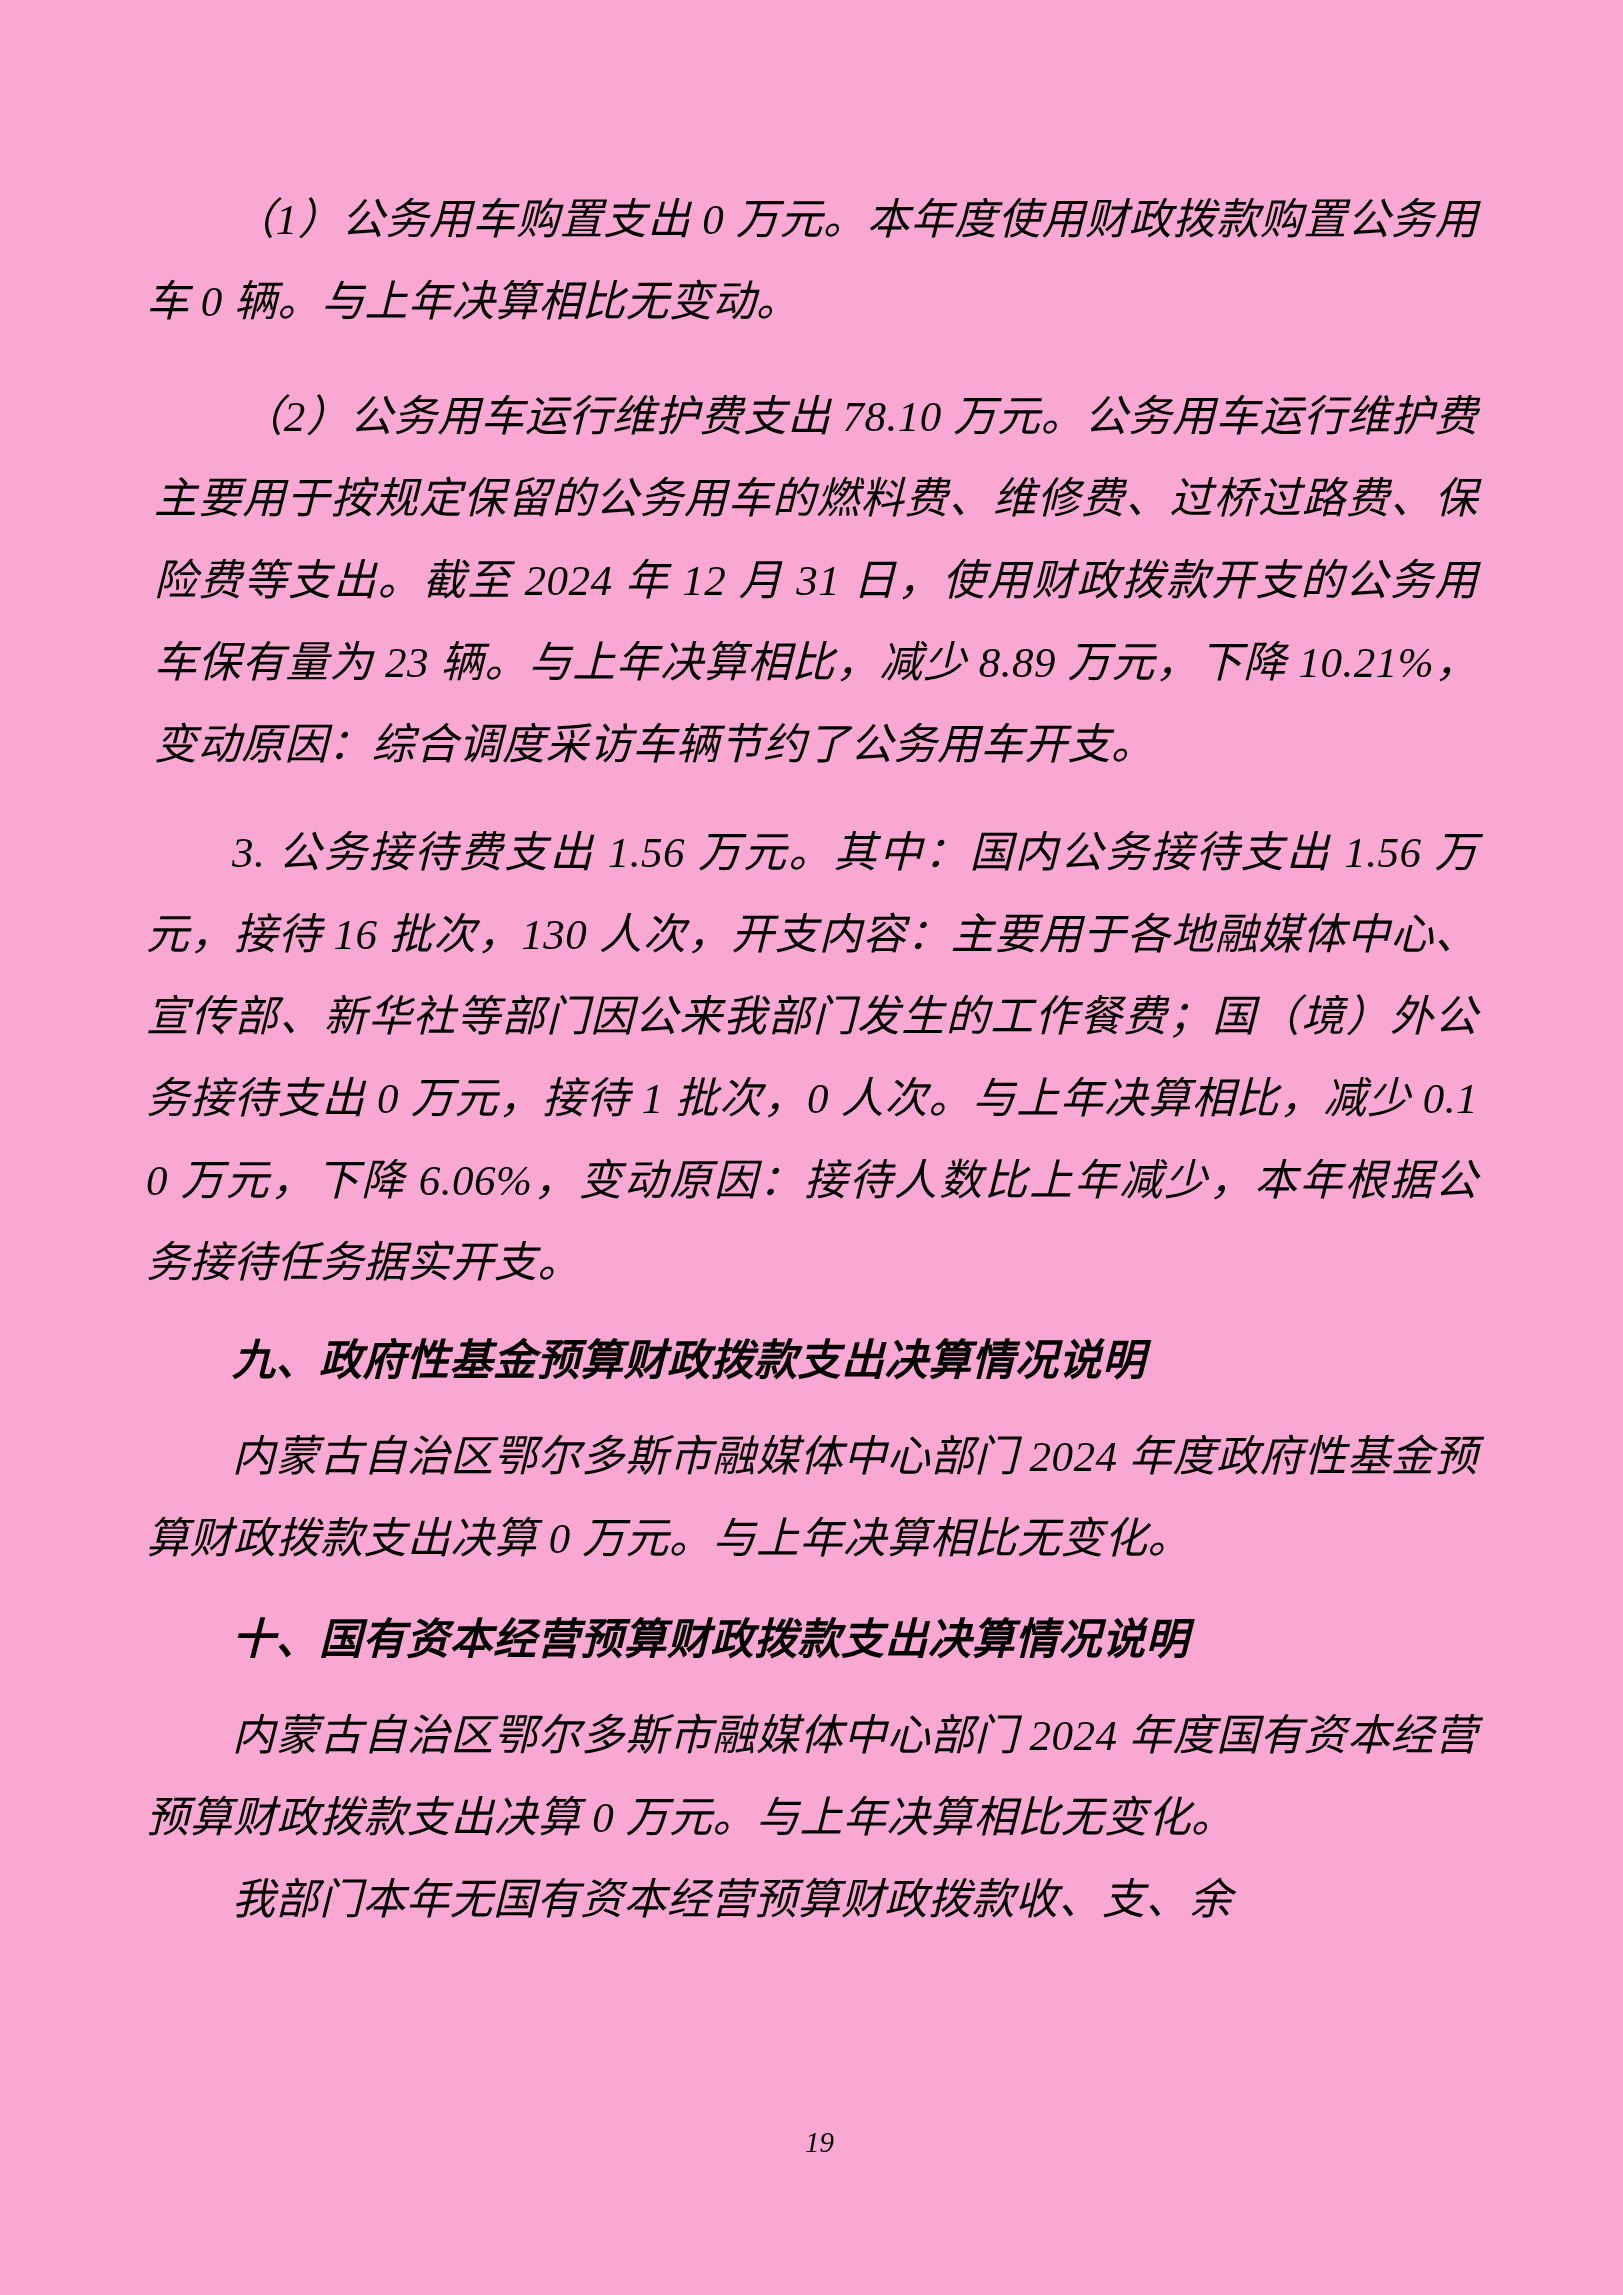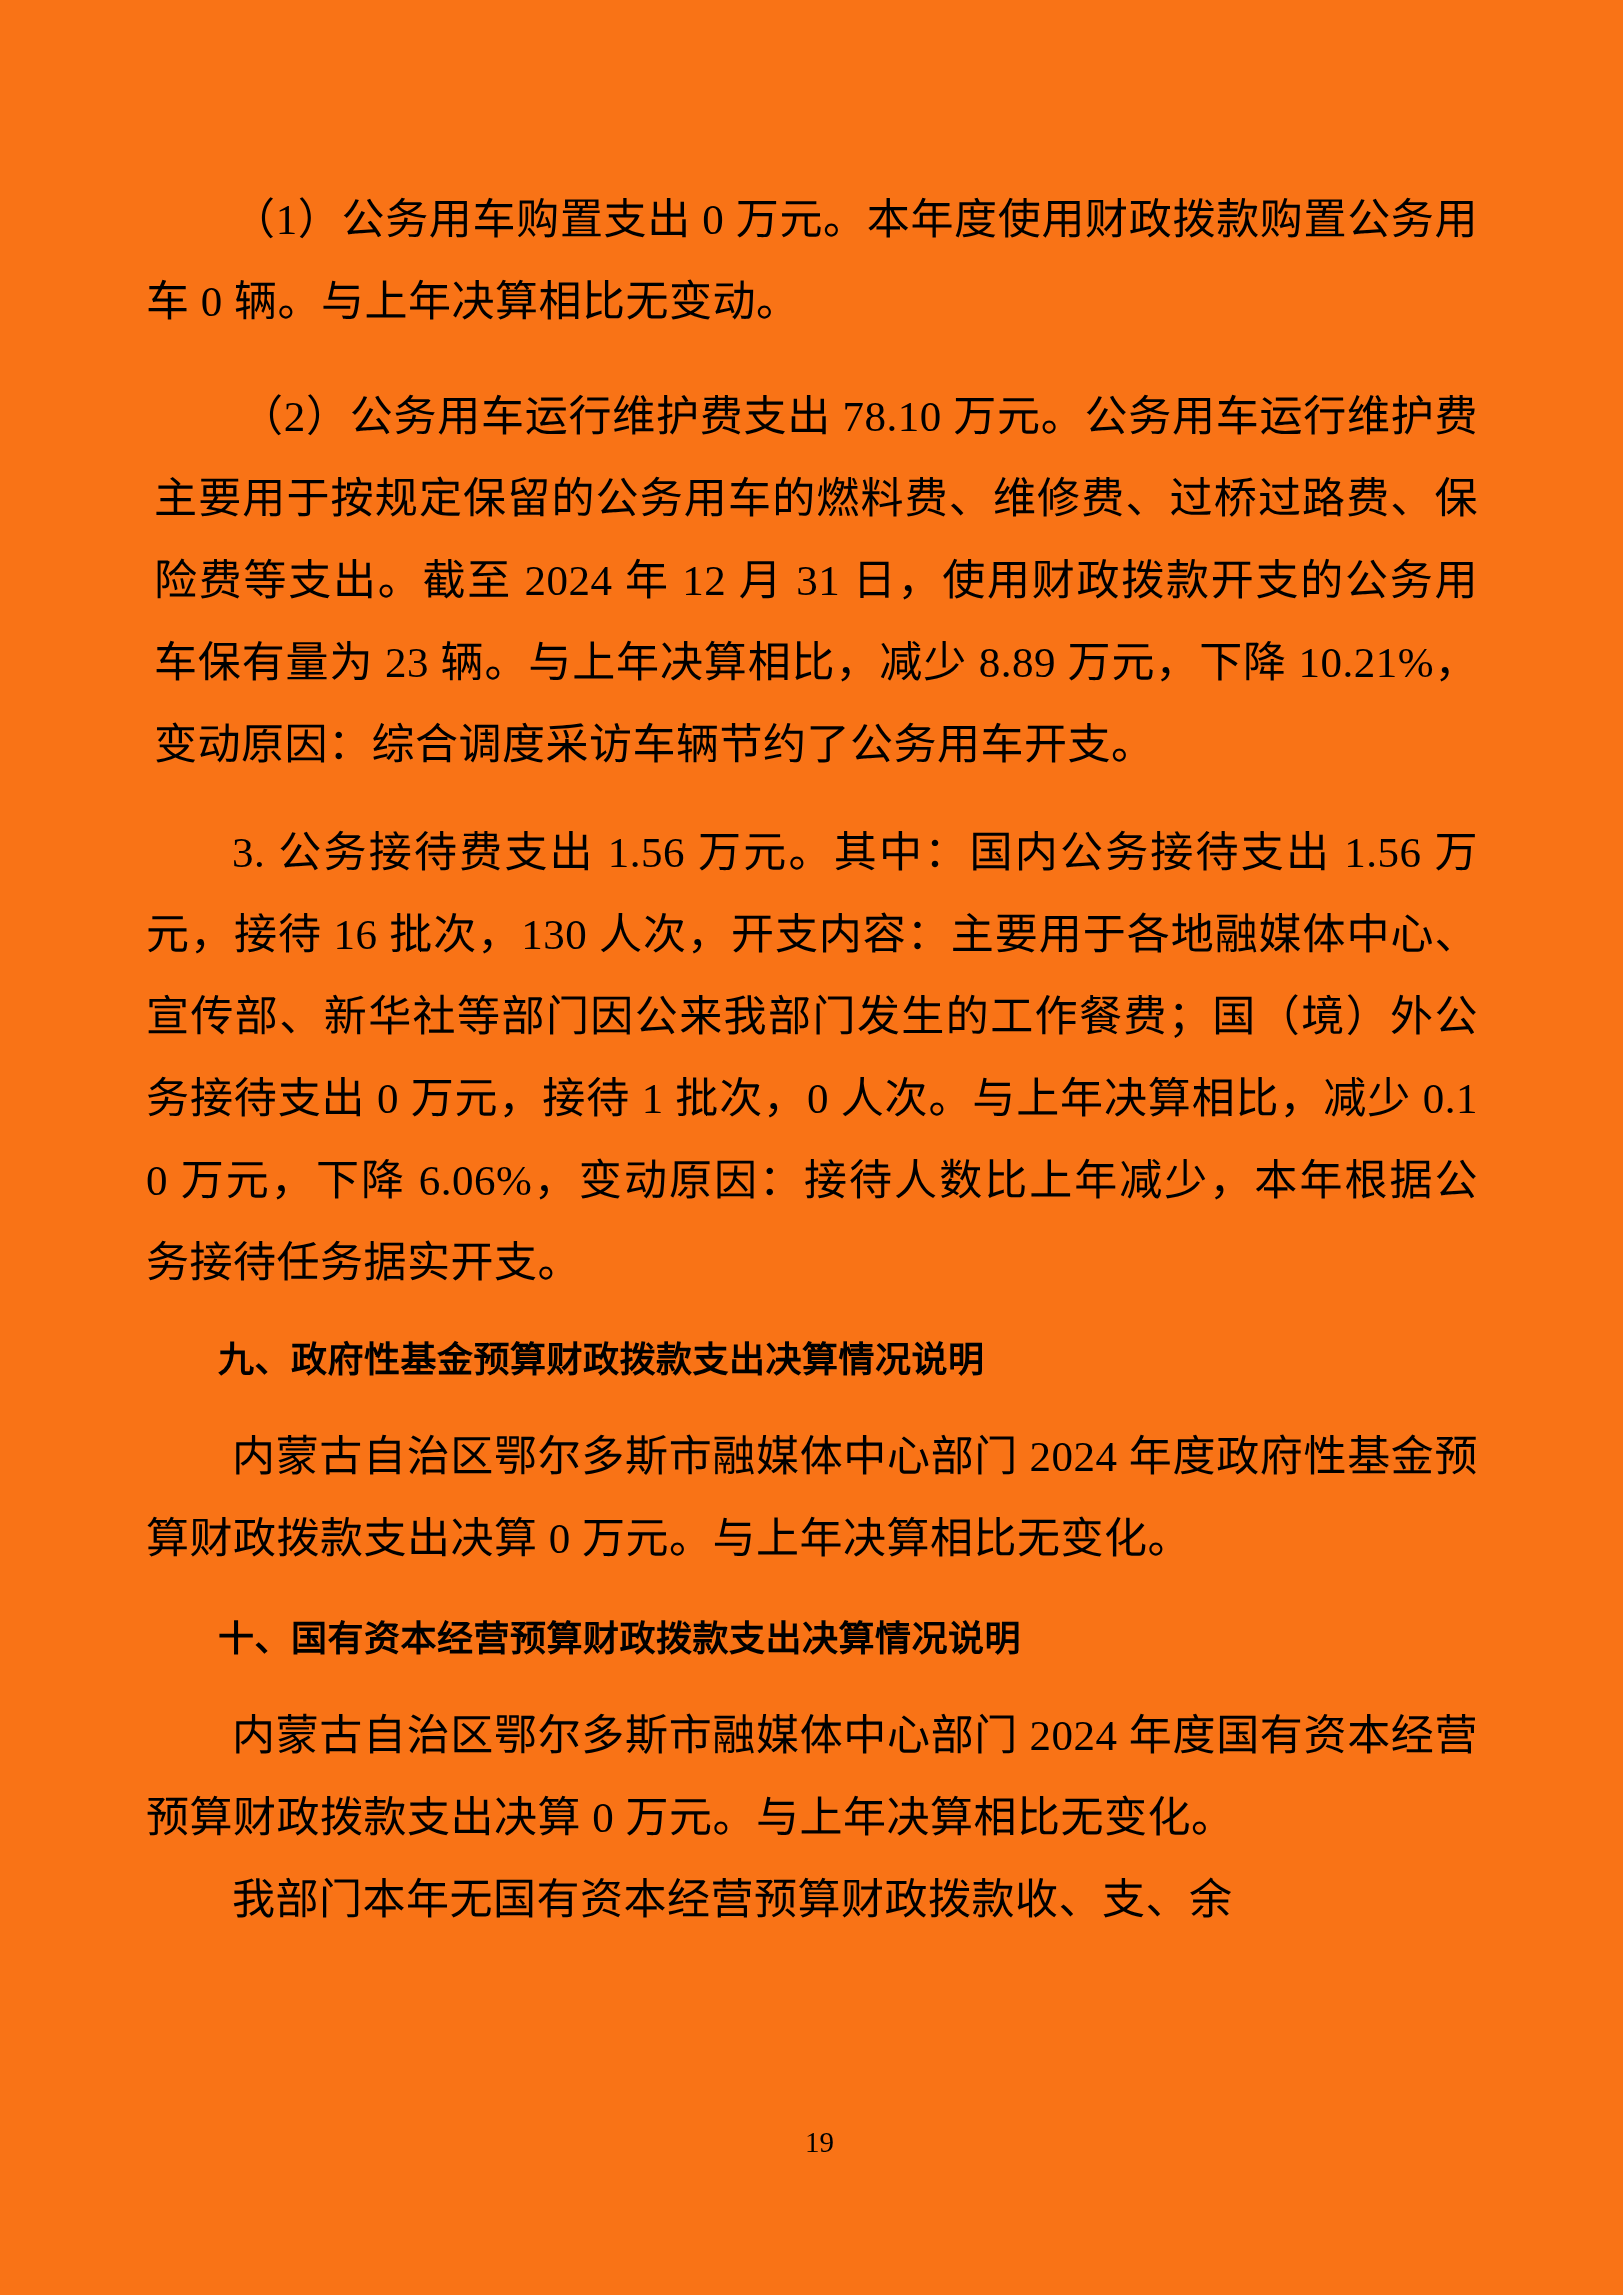--- a/index.html
+++ b/index.html
@@ -4,44 +4,45 @@
 <style>
   html, body {
     margin: 0;
     padding: 0;
     background: #ffffff;
   }
   .page {
     position: relative;
     width: 1623px;
     height: 2295px;
-    background: #f97316;
+    background: #f9a8d4;
     color: #000000;
     overflow: hidden;
     font-family: "Liberation Serif", "DejaVu Serif", serif;
+    font-style: italic;
   }
   .content {
     position: absolute;
     left: 146px;
     top: 179px;
     width: 1332px;
   }
   .para {
     margin: 0;
     font-size: 43px;
     line-height: 82px;
     text-align: justify;
     text-justify: inter-character;
     text-indent: 2em;
     letter-spacing: 0.5px;
     word-break: break-all;
   }
   .heading {
     margin: 0;
-    font-size: 36px;
+    font-size: 43px;
     line-height: 82px;
     font-weight: 700;
     text-indent: 2em;
     font-family: "Liberation Sans", "DejaVu Sans", sans-serif;
     letter-spacing: 0.5px;
   }
   .mt65 { margin-top: 33px; margin-left: 8px; }
   .mt50 { margin-top: 25.6px; }
   .mt35 { margin-top: 18px; }
   .mt30 { margin-top: 15.3px; }

